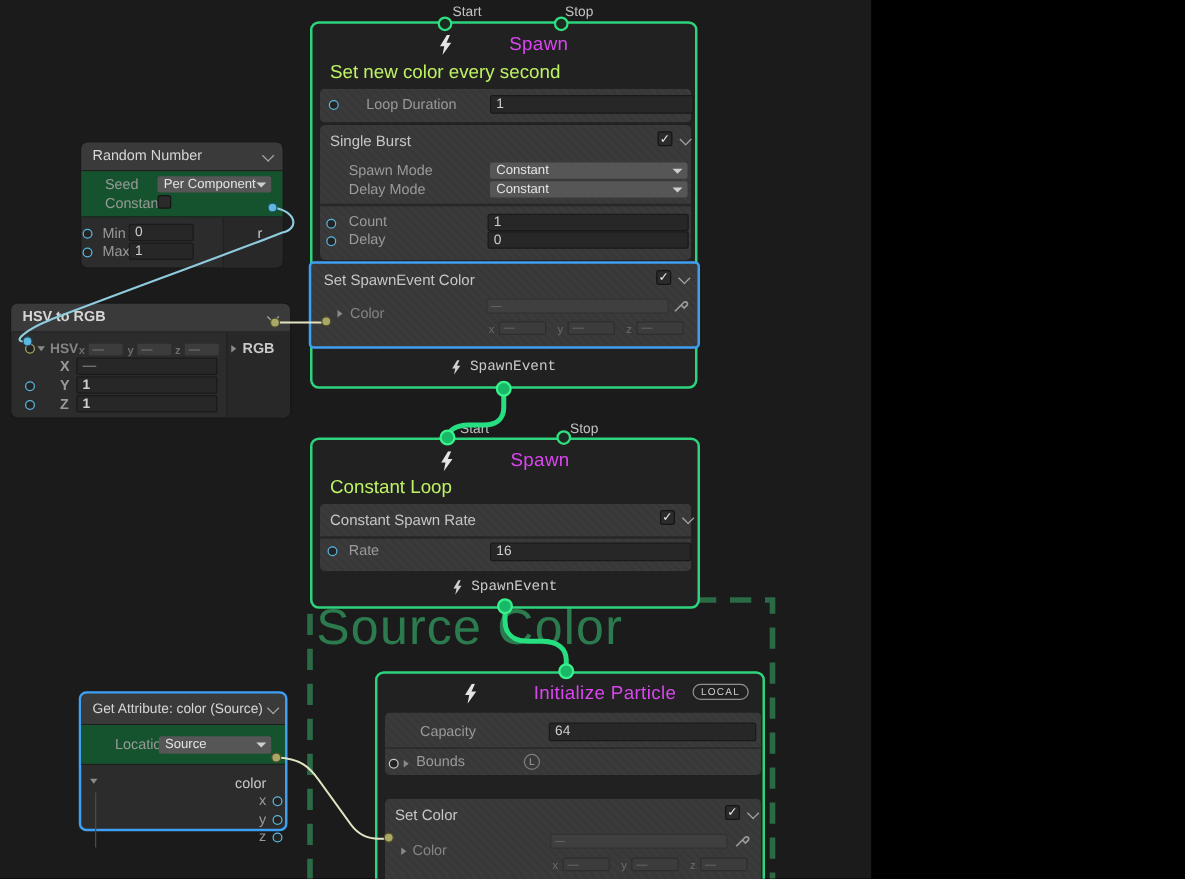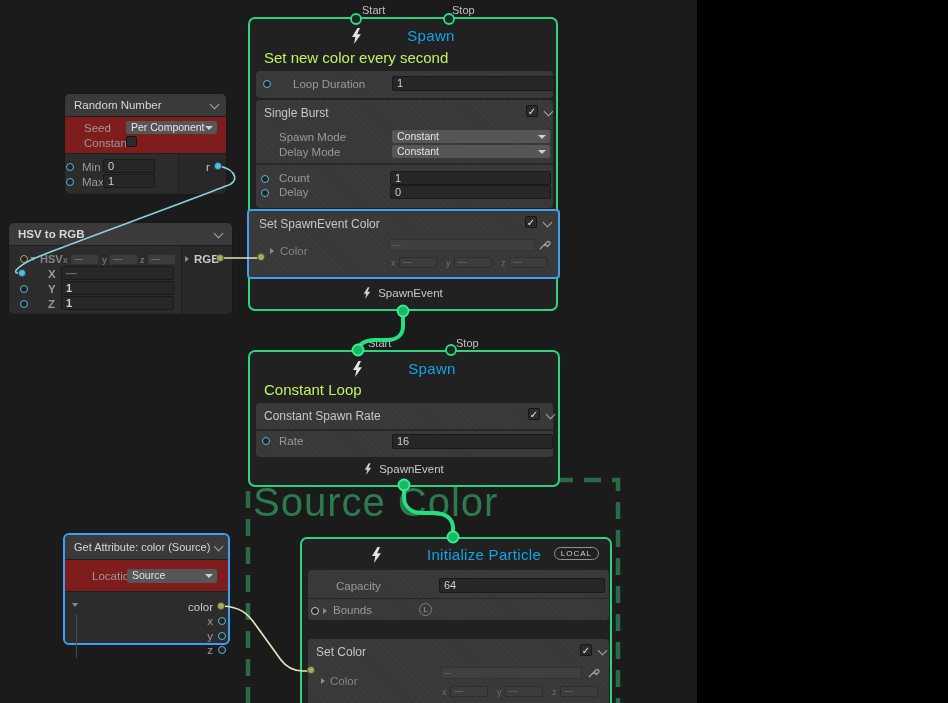--- a/index.html
+++ b/index.html
@@ -4,25 +4,25 @@
 <style>
   * { box-sizing: border-box; margin: 0; padding: 0; }
   html,body { width:948px; height:703px; background:#000; overflow:hidden;
               font-family:"Liberation Sans", sans-serif; position:relative; }
   #stage { position:absolute; left:0; top:0; width:948px; height:703px; }
   .canvas { position:absolute; left:0; top:0; width:697px; height:703px; background:#1b1b1b; }
 
   
   .ctx { position:absolute; background:#212121; border:2px solid #2ed47d; border-radius:7px; z-index:3; }
   .ctx-titlerow { position:absolute; left:0; right:0; display:flex; justify-content:center; align-items:center; gap:9px; }
-  .ctx-title { font-size:15px; color:#0ea5e9; letter-spacing:.3px;margin-left:36px; }
+  .ctx-title { font-size:15px; color:#d946ef; letter-spacing:.3px;margin-left:36px; }
   .ctx-note { position:absolute; font-size:15px; color:#bef264; white-space:nowrap; }
   .flowlabel { position:absolute; font-size:11px; color:#c2c2c2; }
   .footer { position:absolute; left:0; right:0; display:flex; justify-content:center; align-items:center; gap:7px; }
-  .footer span { font-size:11.5px; color:#c9c9c9; }
+  .footer span { font-size:11.5px; color:#c9c9c9;font-family:Liberation Mono, monospace; }
 
   .block { position:absolute; background:#383838; border-radius:4px;
            background-image:repeating-linear-gradient(45deg, rgba(255,255,255,.015) 0 2px, transparent 2px 5px); }
   .block.sel { border:2px solid #3f9ff2; }
   .bhead { position:absolute; font-size:12px; color:#c6c6c6; white-space:nowrap; }
   .divider { position:absolute; left:0; right:0; height:2px; background:#272727; }
 
   .lbl { position:absolute; font-size:11.5px; color:#9a9a9a; white-space:nowrap; }
   .lbl.dim { color:#848484; }
   .minilbl { position:absolute; font-size:9px; color:#6d6d6d; }
@@ -43,26 +43,26 @@
           border-bottom:1.6px solid #a5a5a5; transform:rotate(-45deg); }
   .tri-r { position:absolute; width:0; height:0; border-top:3.5px solid transparent;
            border-bottom:3.5px solid transparent; border-left:4.5px solid #8a8a8a; }
   .tri-d { position:absolute; width:0; height:0; border-left:3.5px solid transparent;
            border-right:3.5px solid transparent; border-top:4.5px solid #8a8a8a; }
   .p { position:absolute; width:8px; height:8px; border-radius:50%; background:#232323; }
   .p.cy { border:1.6px solid #58b7de; }
   .p.ol { border:1.6px solid #a8a765; }
   .p.wh { border:1.6px solid #c9c9c9; }
 
-  .op { position:absolute; background:#2c2c2c; border:1px solid #171717; border-radius:6px; z-index:3; }
+  .op { position:absolute; background:#2c2c2c; border:1px solid #171717; border-radius:6px; z-index:3;margin-top:20px; }
   .op.sel { border:2px solid #3f9ff2; }
   .op-hd { position:absolute; left:0; top:0; right:0; height:23px; background:#3a3a3a;
            border-radius:5px 5px 0 0; border-bottom:1px solid #1e1e1e; }
   .op-title { position:absolute; left:9px; top:5px; font-size:11.5px; color:#d6d6d6; white-space:nowrap; }
-  .sect { position:absolute; left:0; right:0; background:#7f1d1d; border-bottom:1px solid #1e1e1e; }
+  .sect { position:absolute; left:0; right:0; background:#14532d; border-bottom:1px solid #1e1e1e; }
   .outcol { position:absolute; background:#282828; border-left:1px solid #1e1e1e; }
 
   .badge { position:absolute; border:1px solid #909090; border-radius:8px; color:#d0d0d0;
            font-size:8px; letter-spacing:1px; line-height:11px; padding:0 6px; }
   .lcirc { position:absolute; width:13px; height:13px; border:1px solid #7d7d7d; border-radius:50%;
            color:#a5a5a5; font-size:8px; line-height:12px; text-align:center; }
 
   .group-title { position:absolute; left:253px; top:480px; font-size:40px; color:#2c7b4e; z-index:1; letter-spacing:1px; }
   svg.underlay { position:absolute; left:0; top:0; z-index:0; }
   svg.overlay { position:absolute; left:0; top:0; z-index:8; pointer-events:none; }

